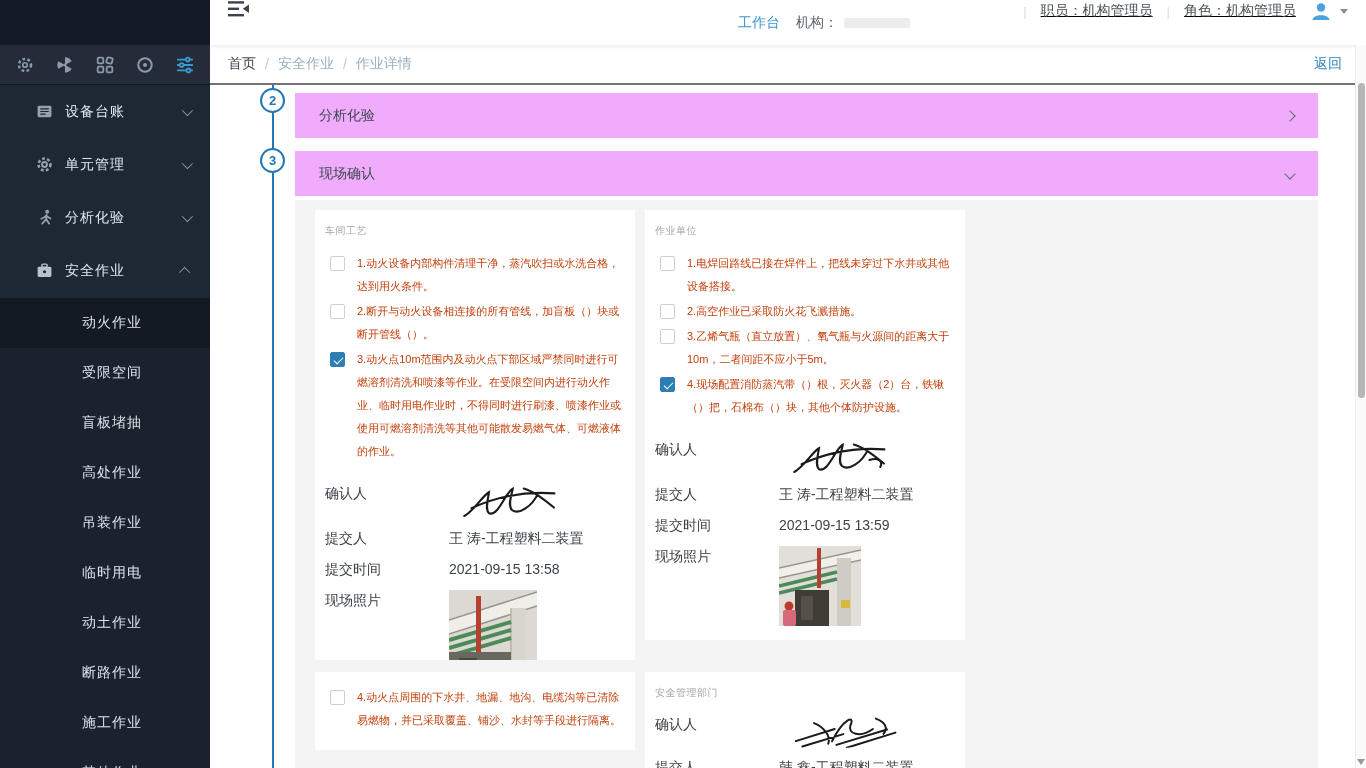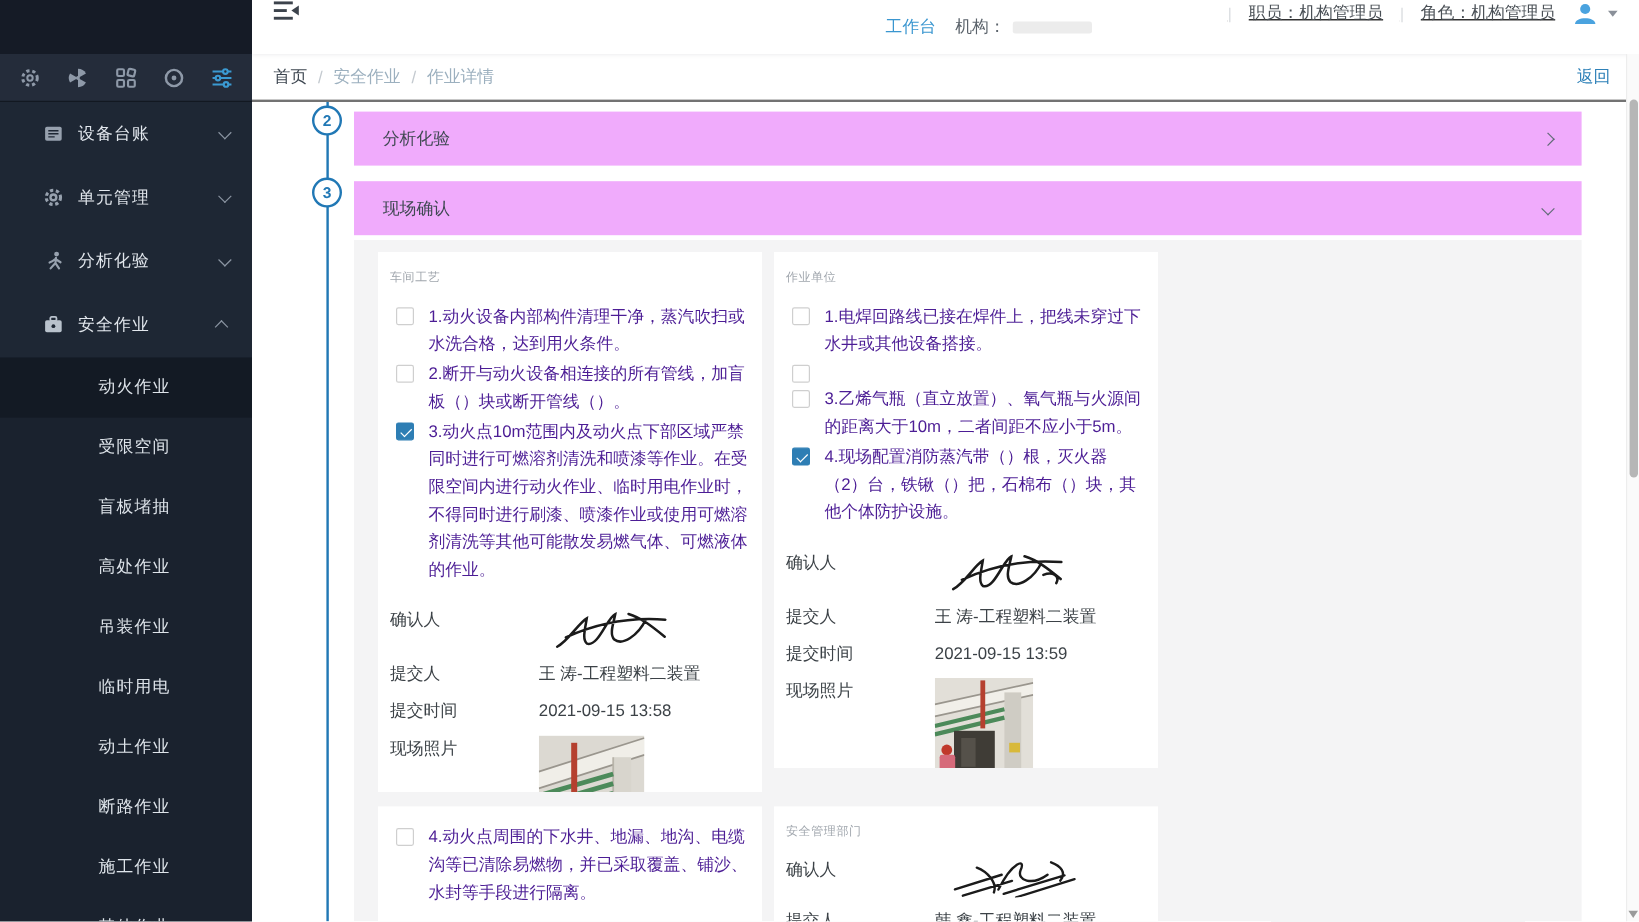--- a/index.html
+++ b/index.html
@@ -76,21 +76,21 @@
 
   .card { width:320px; background:#fff; padding:14px 10px 16px; overflow:hidden; }
   .card.h1 { height:450px; } .card.h2 { height:430px; margin-bottom:20px; }
   .card-title { color:#a0a6ad; font-size:10px; margin-bottom:14px; letter-spacing:.5px; }
   .chk-item { display:flex; margin-bottom:2px; }
   .cb { flex:0 0 auto; width:15px; height:15px; margin:4px 12px 0 5px; border:1px solid #cfcfcf;
     border-radius:2px; background:#fff; position:relative; cursor:pointer; }
   .cb.checked { background:#2e7eb4; border-color:#2e7eb4; }
   .cb.checked::after { content:""; position:absolute; left:3px; top:3.5px; width:8px; height:4px;
     border-left:1.8px solid #fff; border-bottom:1.8px solid #fff; transform:rotate(-45deg); }
-  .chk-text { flex:1; font-size:14px; color:#4c1d95; line-height:23px; }
+  .chk-text { flex:1; font-size:11px; color:#c2410c; line-height:23px; }
   .fields { margin-top:20px; }
   .frow { display:flex; margin-bottom:9px; min-height:22px; }
   .flabel { width:124px; flex:0 0 auto; color:#3c4247; font-size:14px; padding-top:2px; }
   .fvalue { color:#3c4247; font-size:14px; padding-top:2px; }
   .sig { transform:rotate(-6deg); margin-left:10px; }
   .photo { display:block; cursor:pointer; }
 
   
   .scrollbar { position:absolute; right:0; top:45px; bottom:0; width:11px;
     background:#fafafa; border-left:1px solid #ededed; z-index:6; }
@@ -338,20 +338,21 @@
         <div class="card-col">
 
           <div class="card h2">
             <div class="card-title">作业单位</div>
             <div class="chk-item">
               <span class="cb"></span>
               <span class="chk-text">1.电焊回路线已接在焊件上，把线未穿过下水井或其他设备搭接。</span>
             </div>
             <div class="chk-item">
               <span class="cb"></span>
+              <span class="chk-text">2.高空作业已采取防火花飞溅措施。</span>
             </div>
             <div class="chk-item">
               <span class="cb"></span>
               <span class="chk-text">3.乙烯气瓶（直立放置）、氧气瓶与火源间的距离大于10m，二者间距不应小于5m。</span>
             </div>
             <div class="chk-item">
               <span class="cb checked"></span>
               <span class="chk-text">4.现场配置消防蒸汽带（）根，灭火器（2）台，铁锹（）把，石棉布（）块，其他个体防护设施。</span>
             </div>
             <div class="fields">

